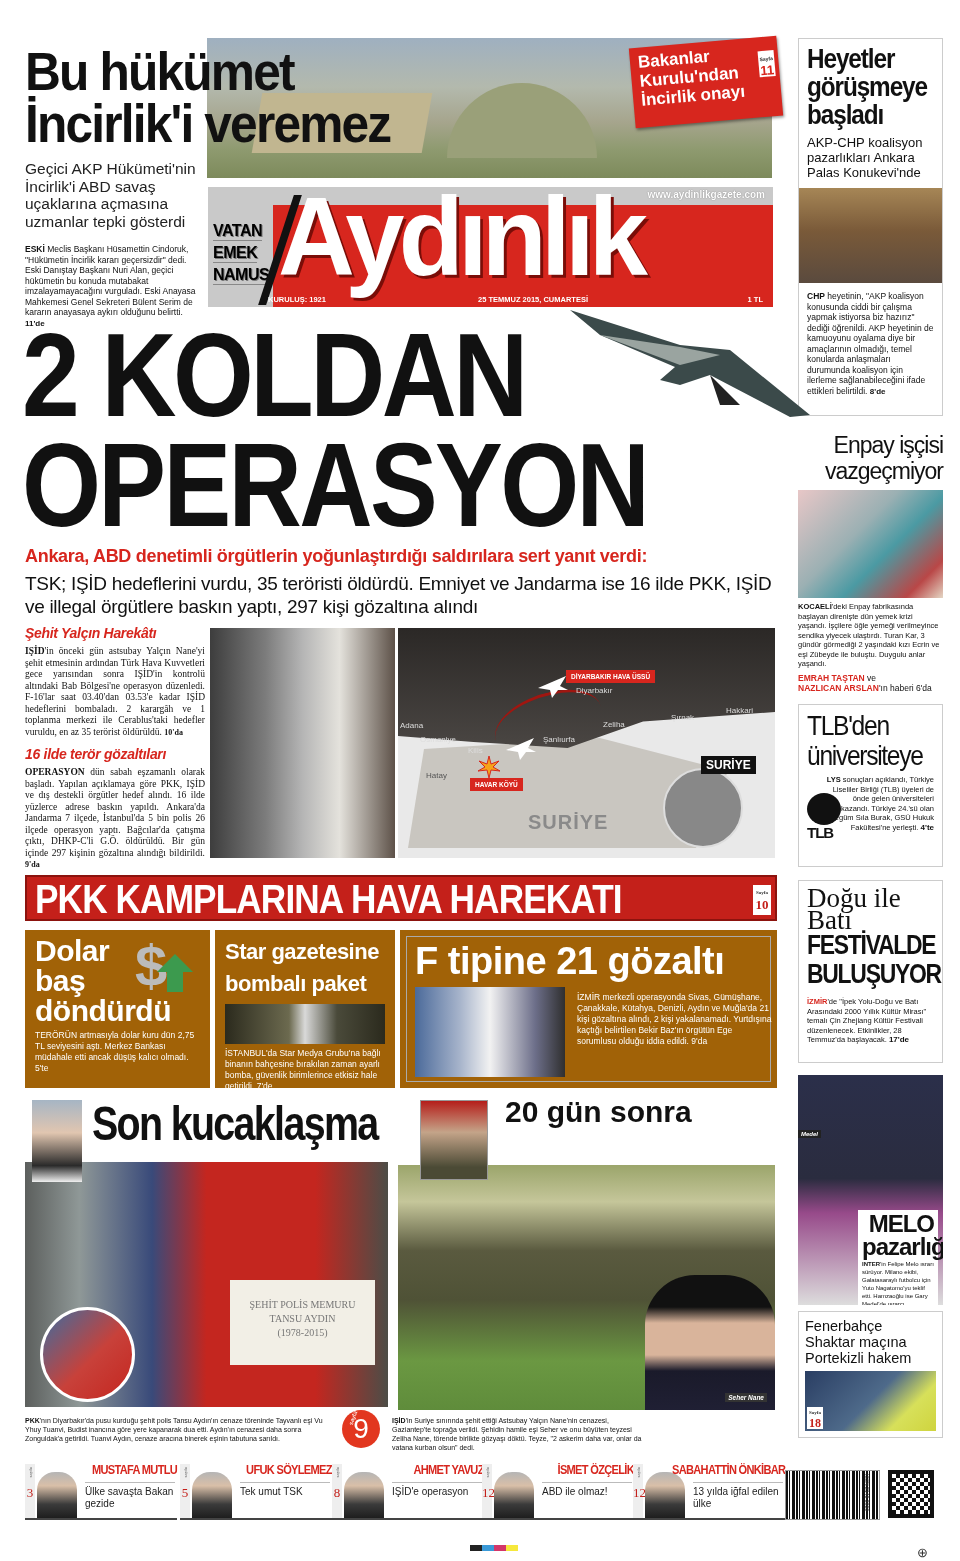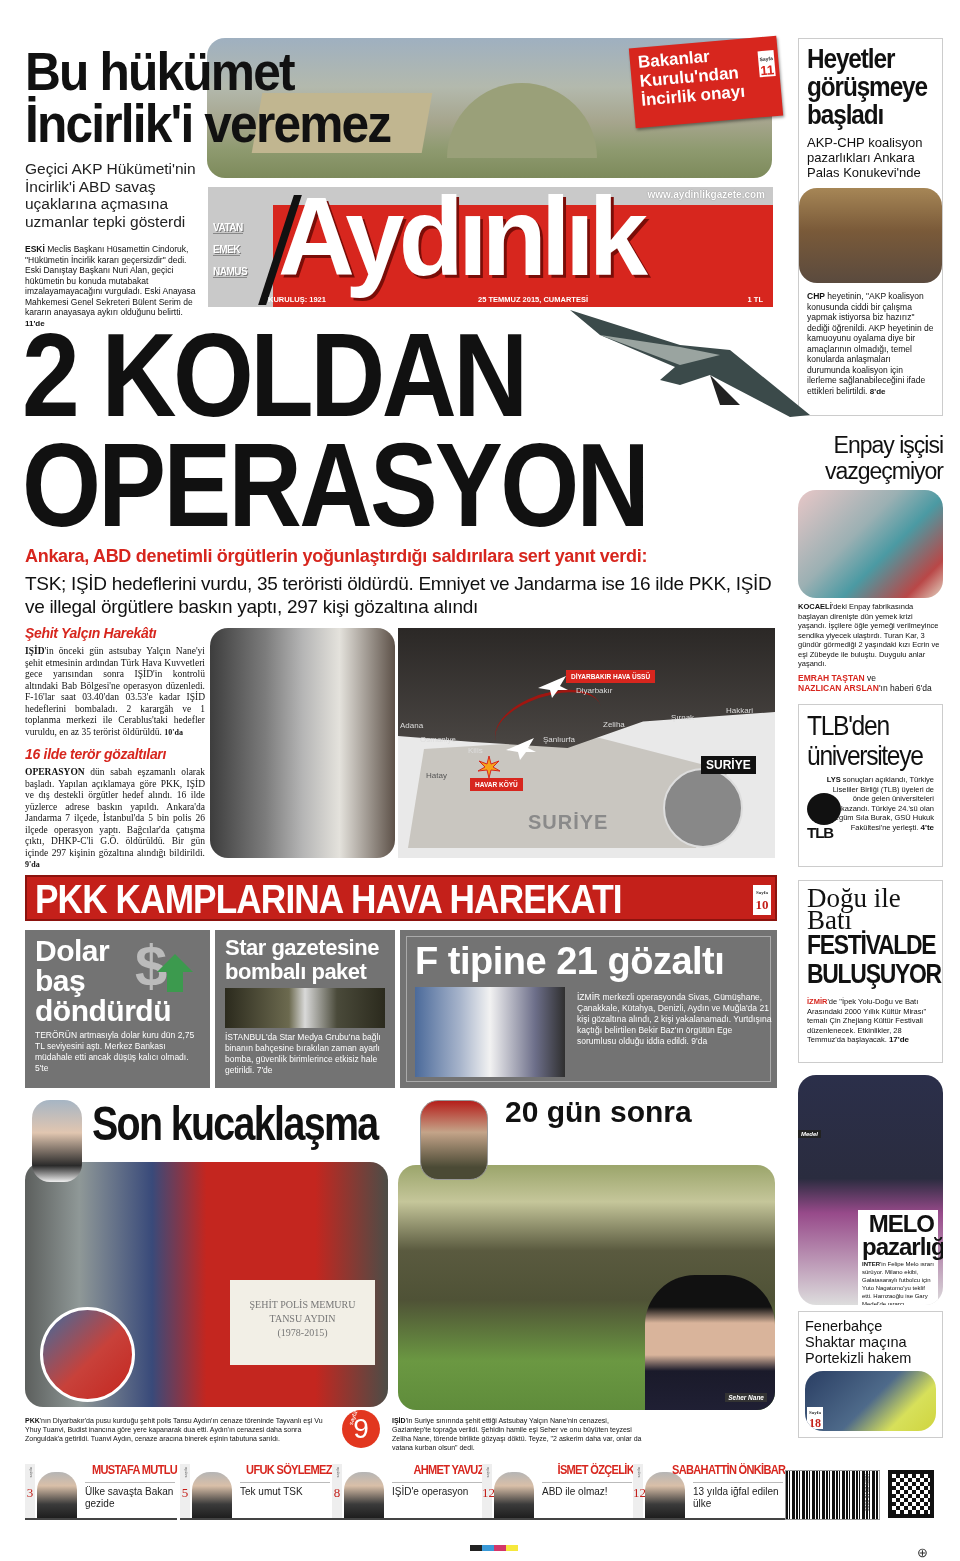--- a/index.html
+++ b/index.html
@@ -1,20 +1,20 @@
 <!DOCTYPE html>
 <html><head>
 <meta charset="utf-8">
 <style>
   * { box-sizing: border-box; margin: 0; padding: 0; }
   html, body { width: 960px; height: 1561px; background: #ffffff; overflow: hidden; }
   body { font-family: "Liberation Sans", sans-serif; color: #111; position: relative; }
   .abs { position: absolute; }
   .red { color: #d7261e; }
-  .photo { background: #777; overflow: hidden; border-radius: 18px; }
+  .photo { background: #777; overflow: hidden; }
   .small { font-size: 8.5px; line-height: 10.5px; }
   .bodytxt { font-family: "Liberation Serif", serif; font-size: 9.5px; line-height: 11.5px; text-align: justify; }
   .lead { font-weight: bold; }
   .ref { font-weight: bold; font-size: 8px; }
 
   
   #hl-top { left: 25px; top: 45px; width: 480px; font-size: 54px; line-height: 52px; font-weight: bold; letter-spacing: -2px; transform: scaleX(0.92); transform-origin: left; z-index: 3; }
   #top-photo { left: 207px; top: 38px; width: 565px; height: 140px; background: linear-gradient(180deg,#9fb0c0 0%,#b3b9ad 35%,#a6a58d 60%,#8e9a6f 80%,#7d8a5b 100%); }
   #top-photo .hangar { position:absolute; left:240px; top:45px; width:150px; height:75px; border-radius: 75px 75px 0 0; background:#9aa079; }
   #top-photo .hangar2 { position:absolute; left:50px; top:55px; width:170px; height:60px; background:#c1b690; transform: skewX(-10deg); }
@@ -23,21 +23,21 @@
   #bakanlar .pg small { display:block; font-size:5px; color:#333; }
 
   #sub-top { left: 25px; top: 160px; width: 185px; font-size: 15.5px; line-height: 17.5px; color: #222; }
   #body-top { left: 25px; top: 244px; width: 178px; }
 
   
   #masthead { left: 208px; top: 187px; width: 565px; height: 120px; background: #d7261e; }
   #masthead .grey { position:absolute; left:0; top:0; width:565px; height:18px; background:#c9c9c9; }
   #masthead .greyl { position:absolute; left:0; top:0; width:65px; height:120px; background:#c9c9c9; }
   #masthead .url { position:absolute; right:8px; top:2px; font-size:10px; color:#fff; font-weight:bold; text-shadow: 0 0 1px #666; }
-  #masthead .slogan { position:absolute; left:5px; font-size:10px; font-weight:bold; color:#ffffff; text-shadow: 1px 1px 0 #777; letter-spacing: -0.5px; border-bottom: 1px solid #888; }
+  #masthead .slogan { position:absolute; left:5px; font-size:16px; font-weight:bold; color:#000000; text-shadow: 1px 1px 0 #777; letter-spacing: -0.5px; border-bottom: 1px solid #888; }
   #masthead .logo { position:absolute; left:70px; top:-6px; font-size:112px; line-height:112px; font-weight:bold; color:#fff; letter-spacing:-6px; text-shadow: 3px 3px 0 #7a0d08; transform: scaleX(0.95); transform-origin:left; }
   #masthead .foot { position:absolute; bottom:3px; font-size:7.5px; font-weight:bold; color:#fff; }
   #masthead .slash { position:absolute; left:68px; top:8px; width:8px; height:110px; background:#111; transform: skewX(-18deg); }
 
   
   #hl-main { left: 22px; top: 325px; width: 780px; font-weight: bold; color: #111; z-index: 2; }
   #hl-main .l1 { font-size: 118px; line-height: 100px; letter-spacing: -4px; transform: scaleX(0.88); transform-origin: left; display:block; white-space: nowrap; }
   #hl-main .l2 { font-size: 118px; line-height: 100px; letter-spacing: -3px; transform: scaleX(0.86); transform-origin: left; display:block; margin-top: 10px; white-space: nowrap; }
   #jet { left: 560px; top: 305px; width: 260px; height: 120px; z-index: 3; }
 
@@ -79,25 +79,25 @@
   #side5 .box2 h3 { font-size: 14.5px; line-height: 16px; font-weight: normal; }
   #side5 .box2 .ph2 { margin-top: 5px; height: 60px; background: linear-gradient(135deg,#2a3e63 0%,#4e6a8a 50%,#d7e05a 75%,#cfd43e 100%); position: relative; }
 
   
   #pkk-band { left: 25px; top: 875px; width: 752px; height: 46px; background: #c4201a; border: 2px solid #8c130e; color: #fff; }
   #pkk-band .t { position:absolute; left:8px; top:0px; font-size: 40px; line-height: 44px; font-weight: bold; letter-spacing: -1px; transform: scaleX(0.88); transform-origin:left; white-space: nowrap; }
   #pkk-band .pg { position:absolute; right:4px; top:8px; width:18px; height:30px; background:#fff; color:#c4201a; font-family:"Liberation Serif",serif; font-weight:bold; font-size:13px; text-align:center; line-height:12px; padding-top: 2px; }
   #pkk-band .pg small { display:block; font-size:5px; color:#333; }
 
   
-  .blk { background: #737373; color: #fff; top: 930px; height: 158px; padding: 6px 10px; }
+  .blk { background: #a16207; color: #fff; top: 930px; height: 158px; padding: 6px 10px; }
   #blk-dolar { left: 25px; width: 185px; }
   #blk-dolar h2 { font-size: 30px; line-height: 30px; font-weight: bold; letter-spacing: -0.5px; }
   #blk-star { left: 215px; width: 180px; }
-  #blk-star h2 { font-size: 22px; line-height: 24px; font-weight: bold; letter-spacing: -0.5px; }
+  #blk-star h2 { font-size: 22px; line-height: 32px; font-weight: bold; letter-spacing: -0.5px; }
   #blk-star .ph { height: 40px; margin: 4px 0; background: linear-gradient(90deg,#2b2a1d,#6c6a4f 40%,#d9d9d9 50%,#4a4a3a 70%,#2b2a1d); }
   #blk-f { left: 400px; width: 377px; padding: 6px; }
   #blk-f .inner { border: 1px solid #aaa; height: 146px; padding: 4px 8px; position: relative; }
   #blk-f h2 { font-size: 38px; line-height: 40px; font-weight: bold; letter-spacing: -0.5px; white-space: nowrap; }
   #blk-f .ph { position:absolute; left:8px; top:50px; width:150px; height:90px; background: linear-gradient(90deg,#4b6a9a 0%,#a7b4cb 30%,#f2f2f2 50%,#6d6f8a 80%,#2f2f2f 100%); }
   #blk-f .txt { position:absolute; left:170px; top:55px; width:195px; font-size: 8.5px; line-height: 11px; }
   .blk .txt8 { font-size: 8.5px; line-height: 11px; }
 
   
   #son-face { left: 32px; top: 1100px; width: 50px; height: 82px; background: linear-gradient(180deg,#a6b5c4 0%,#e1c6b0 40%,#2a2a2a 80%,#f0f0f0 100%); }

